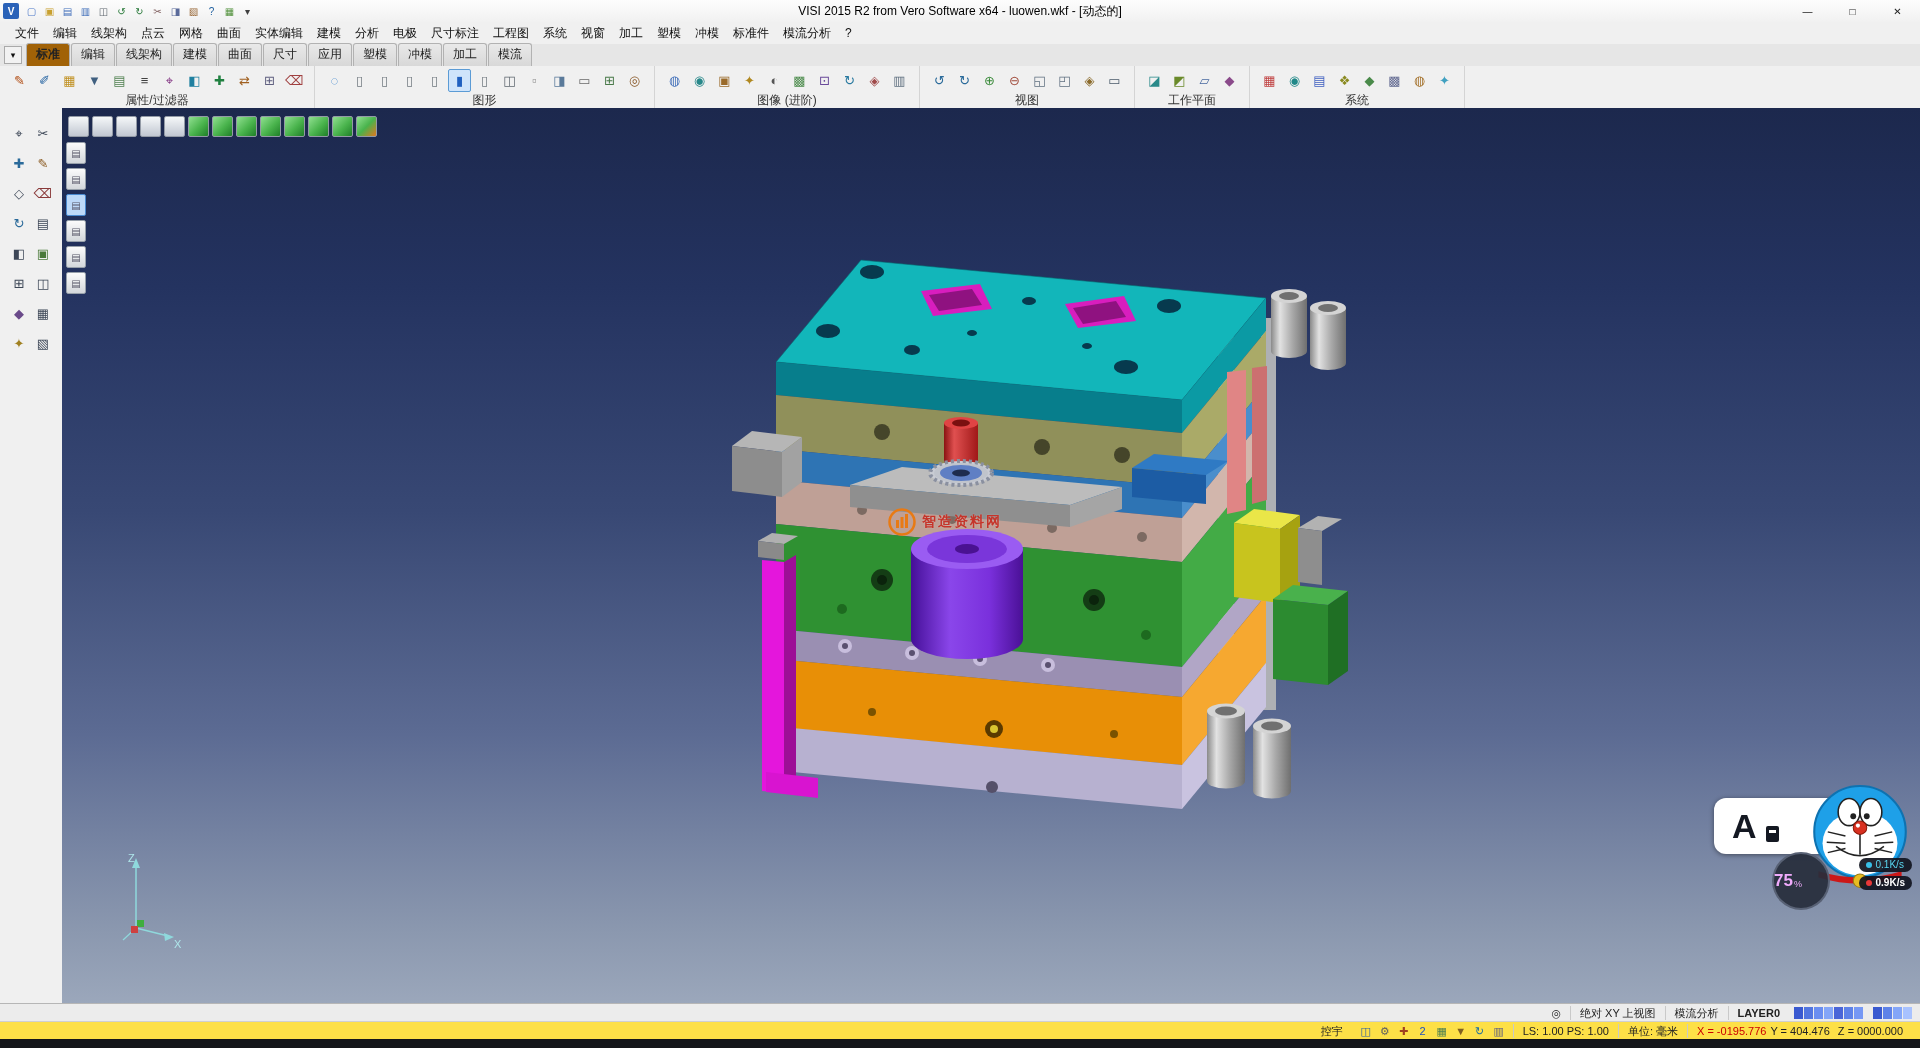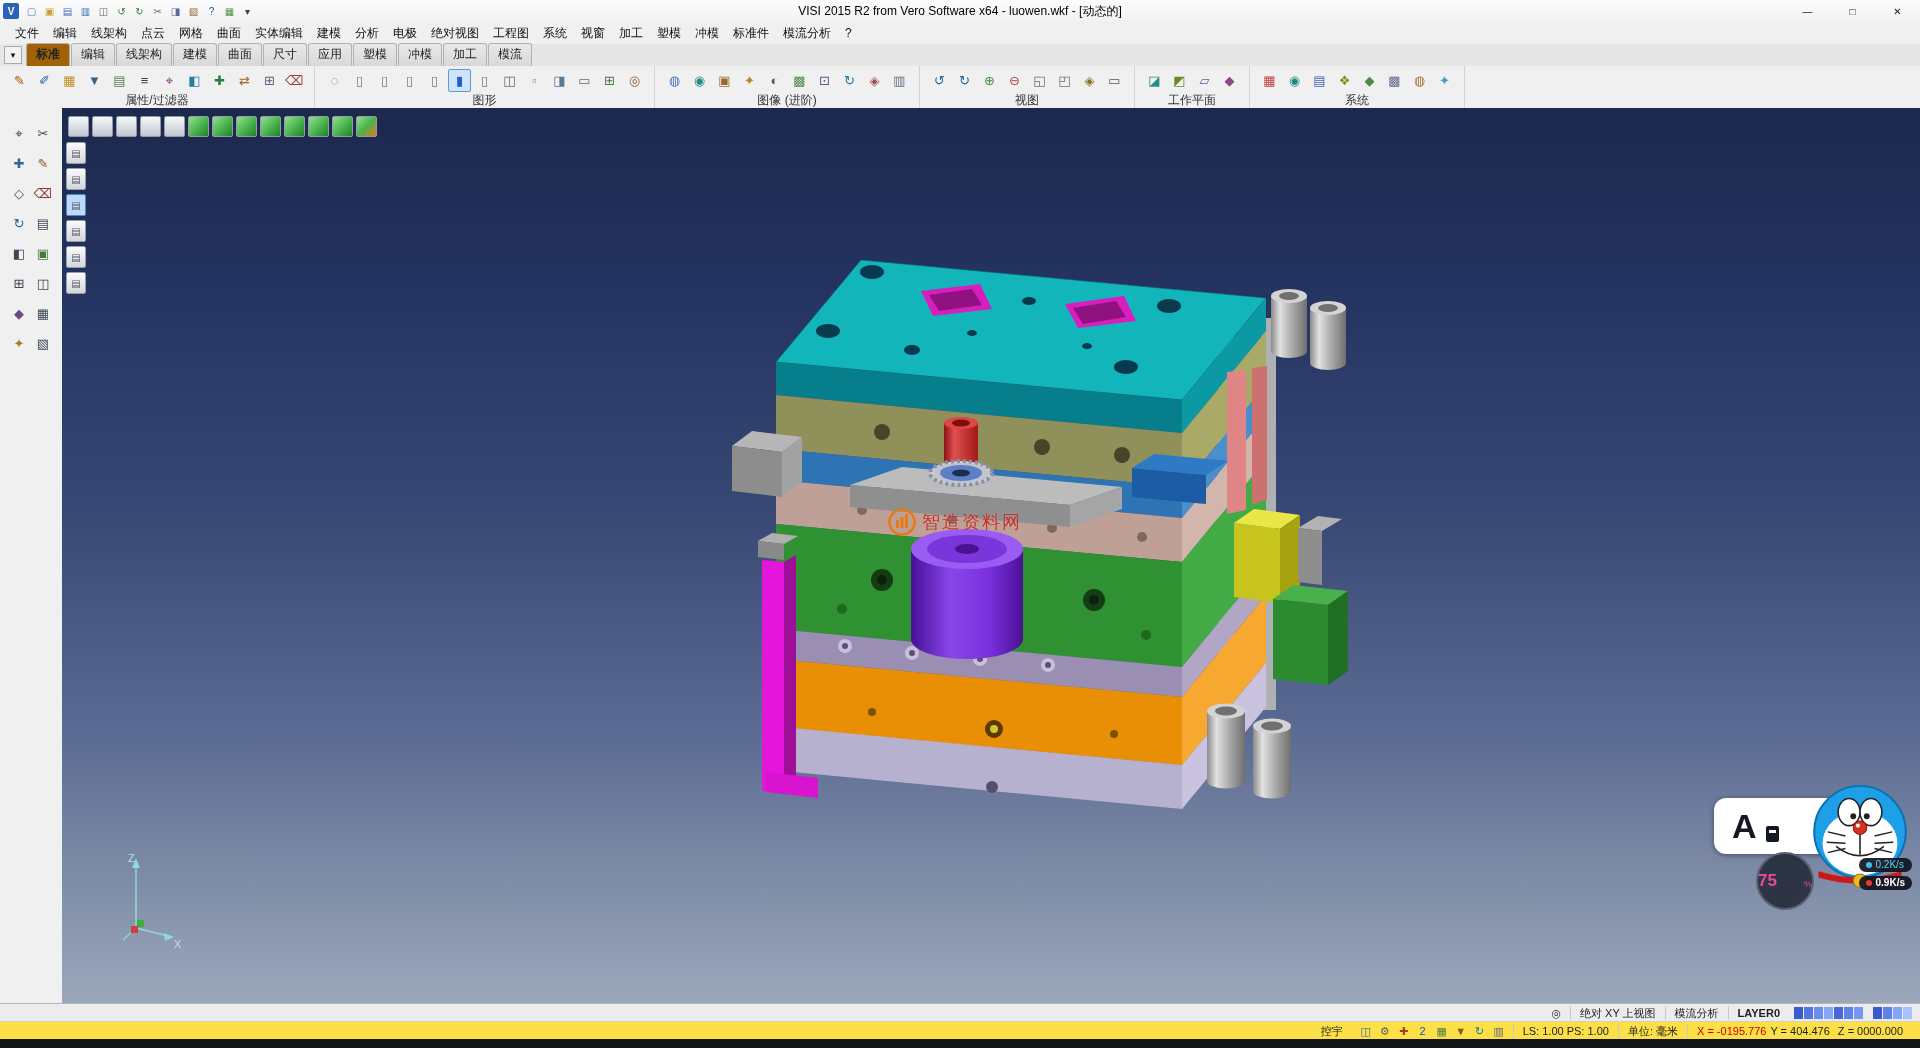--- a/index.html
+++ b/index.html
@@ -53,33 +53,33 @@
   .fi{width:19px;height:19px;border:1px solid #939aa6;border-radius:2px;}
   .fi[data-kind="window"]{background:linear-gradient(#f5f7f9,#c1c7d1);}
   .fi[data-kind="cube"]{background:linear-gradient(135deg,#90e090 0%,#49b34c 55%,#1f7f28 100%);}
   .fi[data-kind="cube-red"]{background:linear-gradient(135deg,#90e090 0%,#49b34c 50%,#e07820 100%);}
   .side-strip{position:absolute;top:34px;left:4px;display:flex;flex-direction:column;gap:4px;}
   .si{width:18px;height:20px;display:flex;align-items:center;justify-content:center;font-size:10px;color:#556;
     background:linear-gradient(#fbfbfb,#d3d7db);border:1px solid #97a0aa;border-radius:2px;}
   .si.selected{background:#bdd9f8;border-color:#4a8ad0;}
   .model{position:absolute;left:660px;top:133px;width:700px;height:640px;}
   .watermark{position:absolute;left:826px;top:400px;display:flex;align-items:center;gap:6px;}
-  .wm-text{color:#c5342a;font-size:18px;font-weight:normal;letter-spacing:2px;text-shadow:0 0 2px rgba(255,255,255,.25);}
+  .wm-text{color:#c5342a;font-size:14px;font-weight:bold;letter-spacing:2px;text-shadow:0 0 2px rgba(255,255,255,.25);}
   .axis{position:absolute;left:44px;top:742px;width:80px;height:100px;}
   
   .overlay{position:absolute;right:8px;top:676px;width:198px;height:132px;}
   .bubble{position:absolute;left:0;top:14px;width:146px;height:56px;background:#fff;border-radius:12px;
     box-shadow:0 1px 5px rgba(0,0,0,.45);display:flex;align-items:center;}
   .bubble .letter{font-size:34px;font-weight:bold;color:#141822;margin-left:18px;line-height:1;}
   .ime-icon{width:13px;height:16px;background:#141822;border-radius:2px;margin:16px 0 0 9px;position:relative;}
   .ime-icon:after{content:"";position:absolute;left:3px;top:4px;width:7px;height:3px;background:#fff;}
   .dora{position:absolute;right:0;top:0;width:104px;height:104px;}
-  .pct{position:absolute;left:42px;top:68px;width:54px;height:54px;border-radius:50%;
+  .pct{position:absolute;left:58px;top:68px;width:54px;height:54px;border-radius:50%;
     background:rgba(39,45,59,.93);border:2px solid rgba(96,106,126,.85);
-    display:flex;align-items:center;justify-content:space-between;color:#ec4899;}
+    display:flex;align-items:center;justify-content:flex-start;color:#f0abfc;}
   .pct .v{font-size:17px;font-weight:bold;}
   .pct .u{font-size:9px;margin-left:1px;margin-top:6px;}
   .badges{position:absolute;right:0;top:74px;display:flex;flex-direction:column;gap:4px;}
   .badge{display:flex;align-items:center;gap:4px;background:rgba(16,20,30,.92);border-radius:9px;
     padding:2px 7px;font-size:10px;line-height:1;}
   .badge .dot{width:6px;height:6px;border-radius:50%;}
   
   .status1{position:absolute;left:0;right:0;top:1003px;height:18px;background:#ececec;border-top:1px solid #b6b6b6;
     display:flex;align-items:center;justify-content:flex-end;font-size:11px;color:#222;}
   .status2{position:absolute;left:0;right:0;top:1021px;height:18px;background:#fde047;border-top:1px solid #cfcfcf;
@@ -151,21 +151,21 @@
     <span class="menu-item">曲面</span>
 
     <span class="menu-item">实体编辑</span>
 
     <span class="menu-item">建模</span>
 
     <span class="menu-item">分析</span>
 
     <span class="menu-item">电极</span>
 
-    <span class="menu-item">绝对视图</span>
+    <span class="menu-item">尺寸标注</span>
 
     <span class="menu-item">工程图</span>
 
     <span class="menu-item">系统</span>
 
     <span class="menu-item">视窗</span>
 
     <span class="menu-item">加工</span>
 
     <span class="menu-item">塑模</span>
@@ -586,21 +586,21 @@
       <circle cx="50" cy="93" r="6.5" fill="#e8bc20" stroke="#9a7a10" stroke-width="1"></circle>
     </svg>
     <div class="pct">
       <span class="v">75</span>
       <span class="u">%</span>
     </div>
     <div class="badges">
 
         <span class="badge">
           <span class="dot" style="background-color: rgb(56, 192, 232);"></span>
-          <span style="color: rgb(90, 216, 240);">0.2K/s</span>
+          <span style="color: rgb(90, 216, 240);">0.1K/s</span>
         </span>
 
         <span class="badge">
           <span class="dot" style="background-color: rgb(232, 56, 56);"></span>
           <span style="color: rgb(255, 255, 255); font-weight: bold;">0.9K/s</span>
         </span>
       </div>
   </div>
 </div>
 

